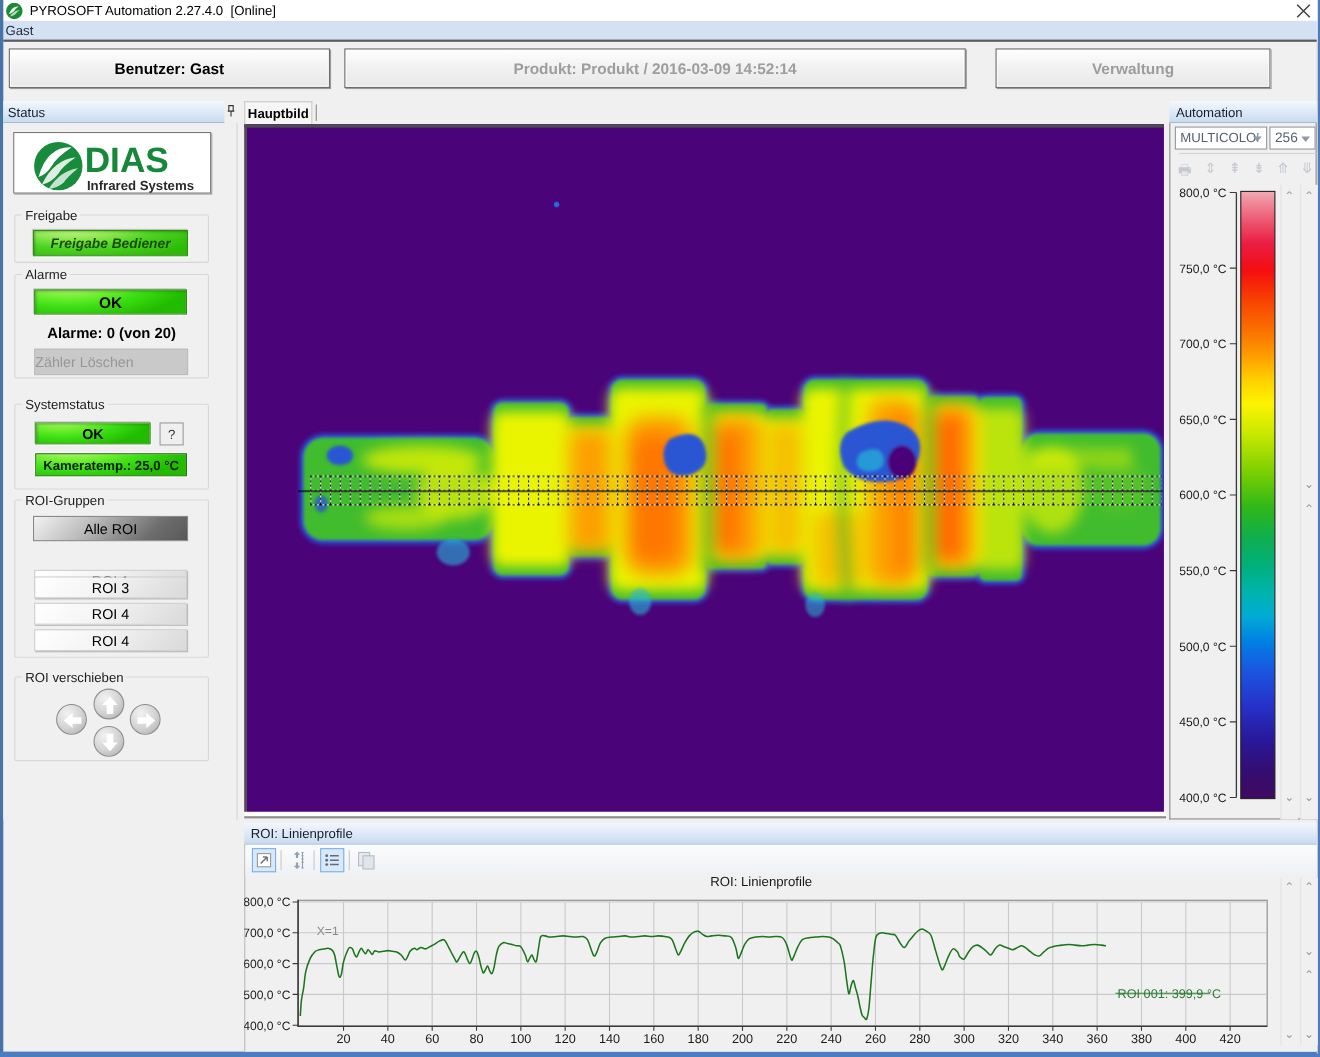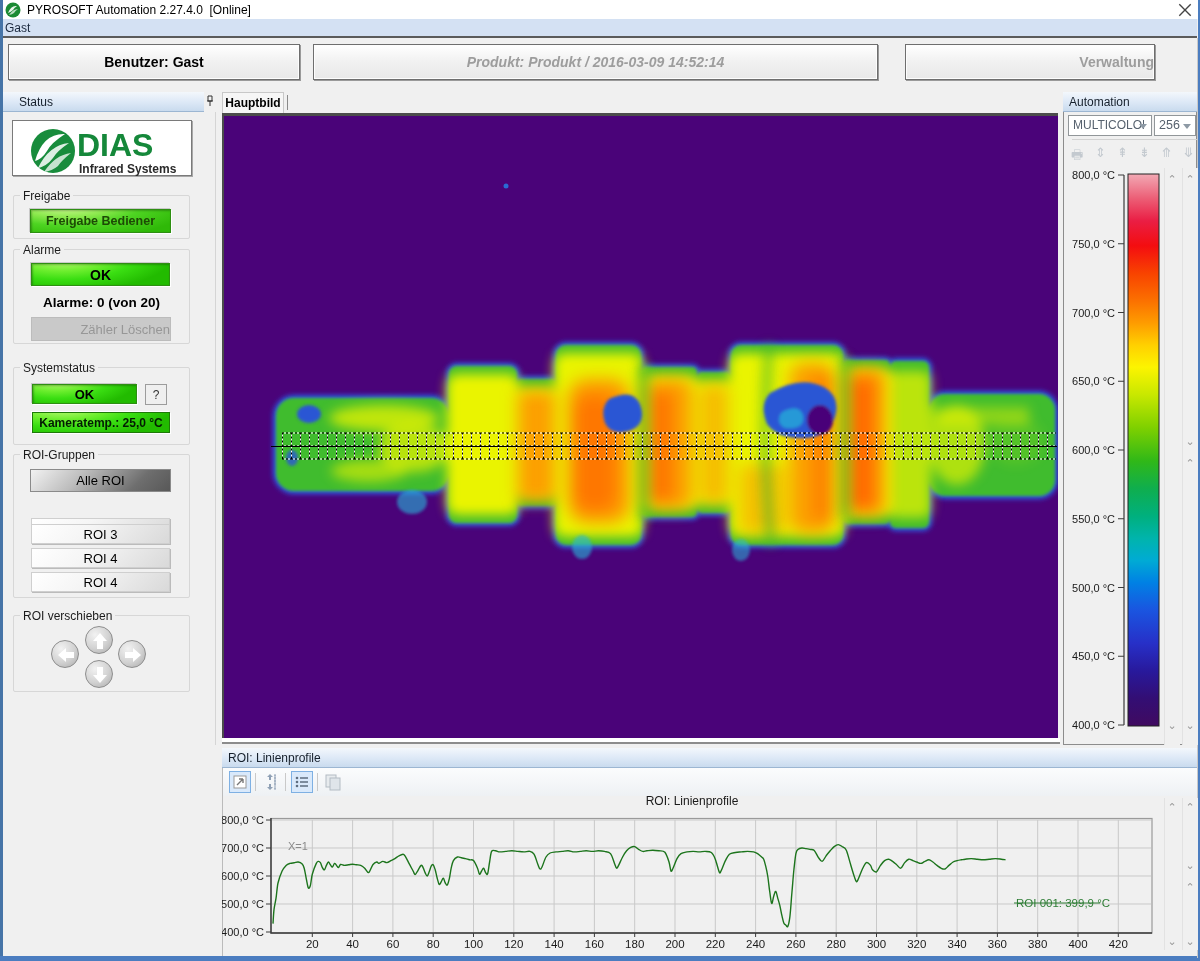--- a/index.html
+++ b/index.html
@@ -13,46 +13,46 @@
 #closex { right:7px; top:2px; width:16px; height:16px; }
 #menubar { left:3px; top:19px; width:1194px; height:19px; background:#d4e1f3; border-bottom:2px solid #5b5b5b; }
 #menutitel { left:5px; top:21px; font-size:12px; color:#1b293e; }
 #bl { left:0; top:0; width:3px; height:961px; background:#4674a7; }
 #br { left:1198px; top:0; width:2px; height:961px; background:#4b7dc0; }
 #bb { left:0; top:956px; width:1200px; height:5px; background:#4b7dc0; }
 
 
 .topbtn { position:absolute; top:44px; height:36px; background:linear-gradient(#ffffff,#f2f2f2 45%,#e8e8e8); border:1px solid #6e6e6e; box-shadow:1px 1px 0 #9a9a9a, inset 0 0 0 1px #fdfdfd; font-size:14px; font-weight:bold; text-align:center; line-height:34px; }
 #btn-user { left:8px;  width:292px; color:#000; }
-#btn-prod { left:313px; width:565px; color:#9d9d9d;font-style:italic; }
-#btn-verw { left:905px; width:250px; color:#9d9d9d;text-align:right; }
+#btn-prod { left:313px; width:565px; color:#9d9d9d; }
+#btn-verw { left:905px; width:250px; color:#9d9d9d; }
 
 
 .phead { background:linear-gradient(#f3f7fc,#dce8f6 55%,#c9dbee); font-size:12px; color:#16202c; }
-#statushead { left:3px; top:92px; width:201px; height:20px; padding:3px 0 0 16px; border-bottom:1px solid #9cb6d2; }
+#statushead { left:3px; top:92px; width:201px; height:20px; padding:3px 0 0 4px; border-bottom:1px solid #9cb6d2; }
 #statusbody { left:3px; top:112px; width:213px; height:633px; background:#f0f0f0; border-right:1px solid #d5d5d5; }
 
 #diasbox { left:12px; top:120px; width:180px; height:56px; background:#fff; border:1px solid #7a7a7a; box-shadow:1px 1px 0 #a8a8a8; }
 
 .grp { position:absolute; border:1px solid #d7d7d7; border-radius:2px; }
 .grplbl { position:absolute; font-size:12px; color:#1c1c1c; background:#f0f0f0; padding:0 3px; }
 
 
 .gbtn { position:absolute; text-align:center; font-weight:bold;
   background:radial-gradient(ellipse 90% 150% at 25% -20%, #d7fb9e 0%, #8ce94e 35%, #4ed422 60%, #2fb908 100%);
-  border:1px solid #2e8f12; box-shadow: inset 0 1px 0 rgba(255,255,255,.5); }
+  border:1px solid #2e8f12; box-shadow: inset 0 1px 0 rgba(255,255,255,.5); font-style: italic; }
 .gbtn2 { position:absolute; text-align:center; font-weight:bold;
   background:radial-gradient(ellipse 80% 160% at 22% -30%, #c9fa82 0%, #6dee2e 40%, #3ade12 65%, #22bb00 100%);
   border:1px solid #2e8f12; }
 .btn3d { box-shadow:1px 1px 0 #ffffff, -1px -1px 0 #c9c9c9, inset 1px 1px 2px rgba(0,0,0,.25); }
 
 #btn-freigabe { left:30px; top:209px; width:141px; height:24px; font-size:12.5px; color:#1d4a05; line-height:23px; }
 #btn-alarmok { left:31px; top:263px; width:139px; height:23px; font-size:14px; color:#000; line-height:22px; }
 #lbl-alarme { left:13px; top:295px; width:177px; text-align:center; font-size:13.5px; font-weight:bold; color:#000; }
-#btn-zaehler { left:31px; top:317px; width:140px; height:24px; background:#c9c9c9; border:1px solid #bcbcbc; color:#979797; font-size:13px; text-align:right; line-height:23px; }
+#btn-zaehler { left:31px; top:317px; width:140px; height:24px; background:#c9c9c9; border:1px solid #bcbcbc; color:#979797; font-size:13px; text-align:left; line-height:23px; }
 #btn-sysok { left:32px; top:384px; width:105px; height:20px; font-size:13px; color:#000; line-height:19px; }
 #btn-q { left:145px; top:384px; width:22px; height:21px; background:#efefef; border:1px solid #9c9c9c; font-size:12px; color:#333; text-align:center; line-height:20px; }
 #btn-kamera { left:32px; top:412px; width:138px; height:21px; font-size:12px; color:#031c03; line-height:20px; box-shadow:1px 1px 0 #fff,-1px -1px 0 #fff; }
 
 .roibtn { position:absolute; left:31px; width:139px; height:20px; text-align:center; font-size:13px; color:#000; line-height:19px;
   background:linear-gradient(135deg,#ffffff 0%,#f5f5f5 40%,#d9d9d9 100%); border:1px solid #cfcfcf; box-shadow:1px 1px 0 #bbb; }
 #btn-alleroi { left:30px; top:469px; width:141px; height:23px; line-height:22px; position:absolute; text-align:center; font-size:13px; color:#000;
   background:linear-gradient(135deg,#f2f2f2 0%,#bdbdbd 35%,#6e6e6e 75%,#585858 100%); border:1px solid #8a8a8a; }
 
 .circbtn { position:absolute; width:28px; height:28px; border-radius:50%;

